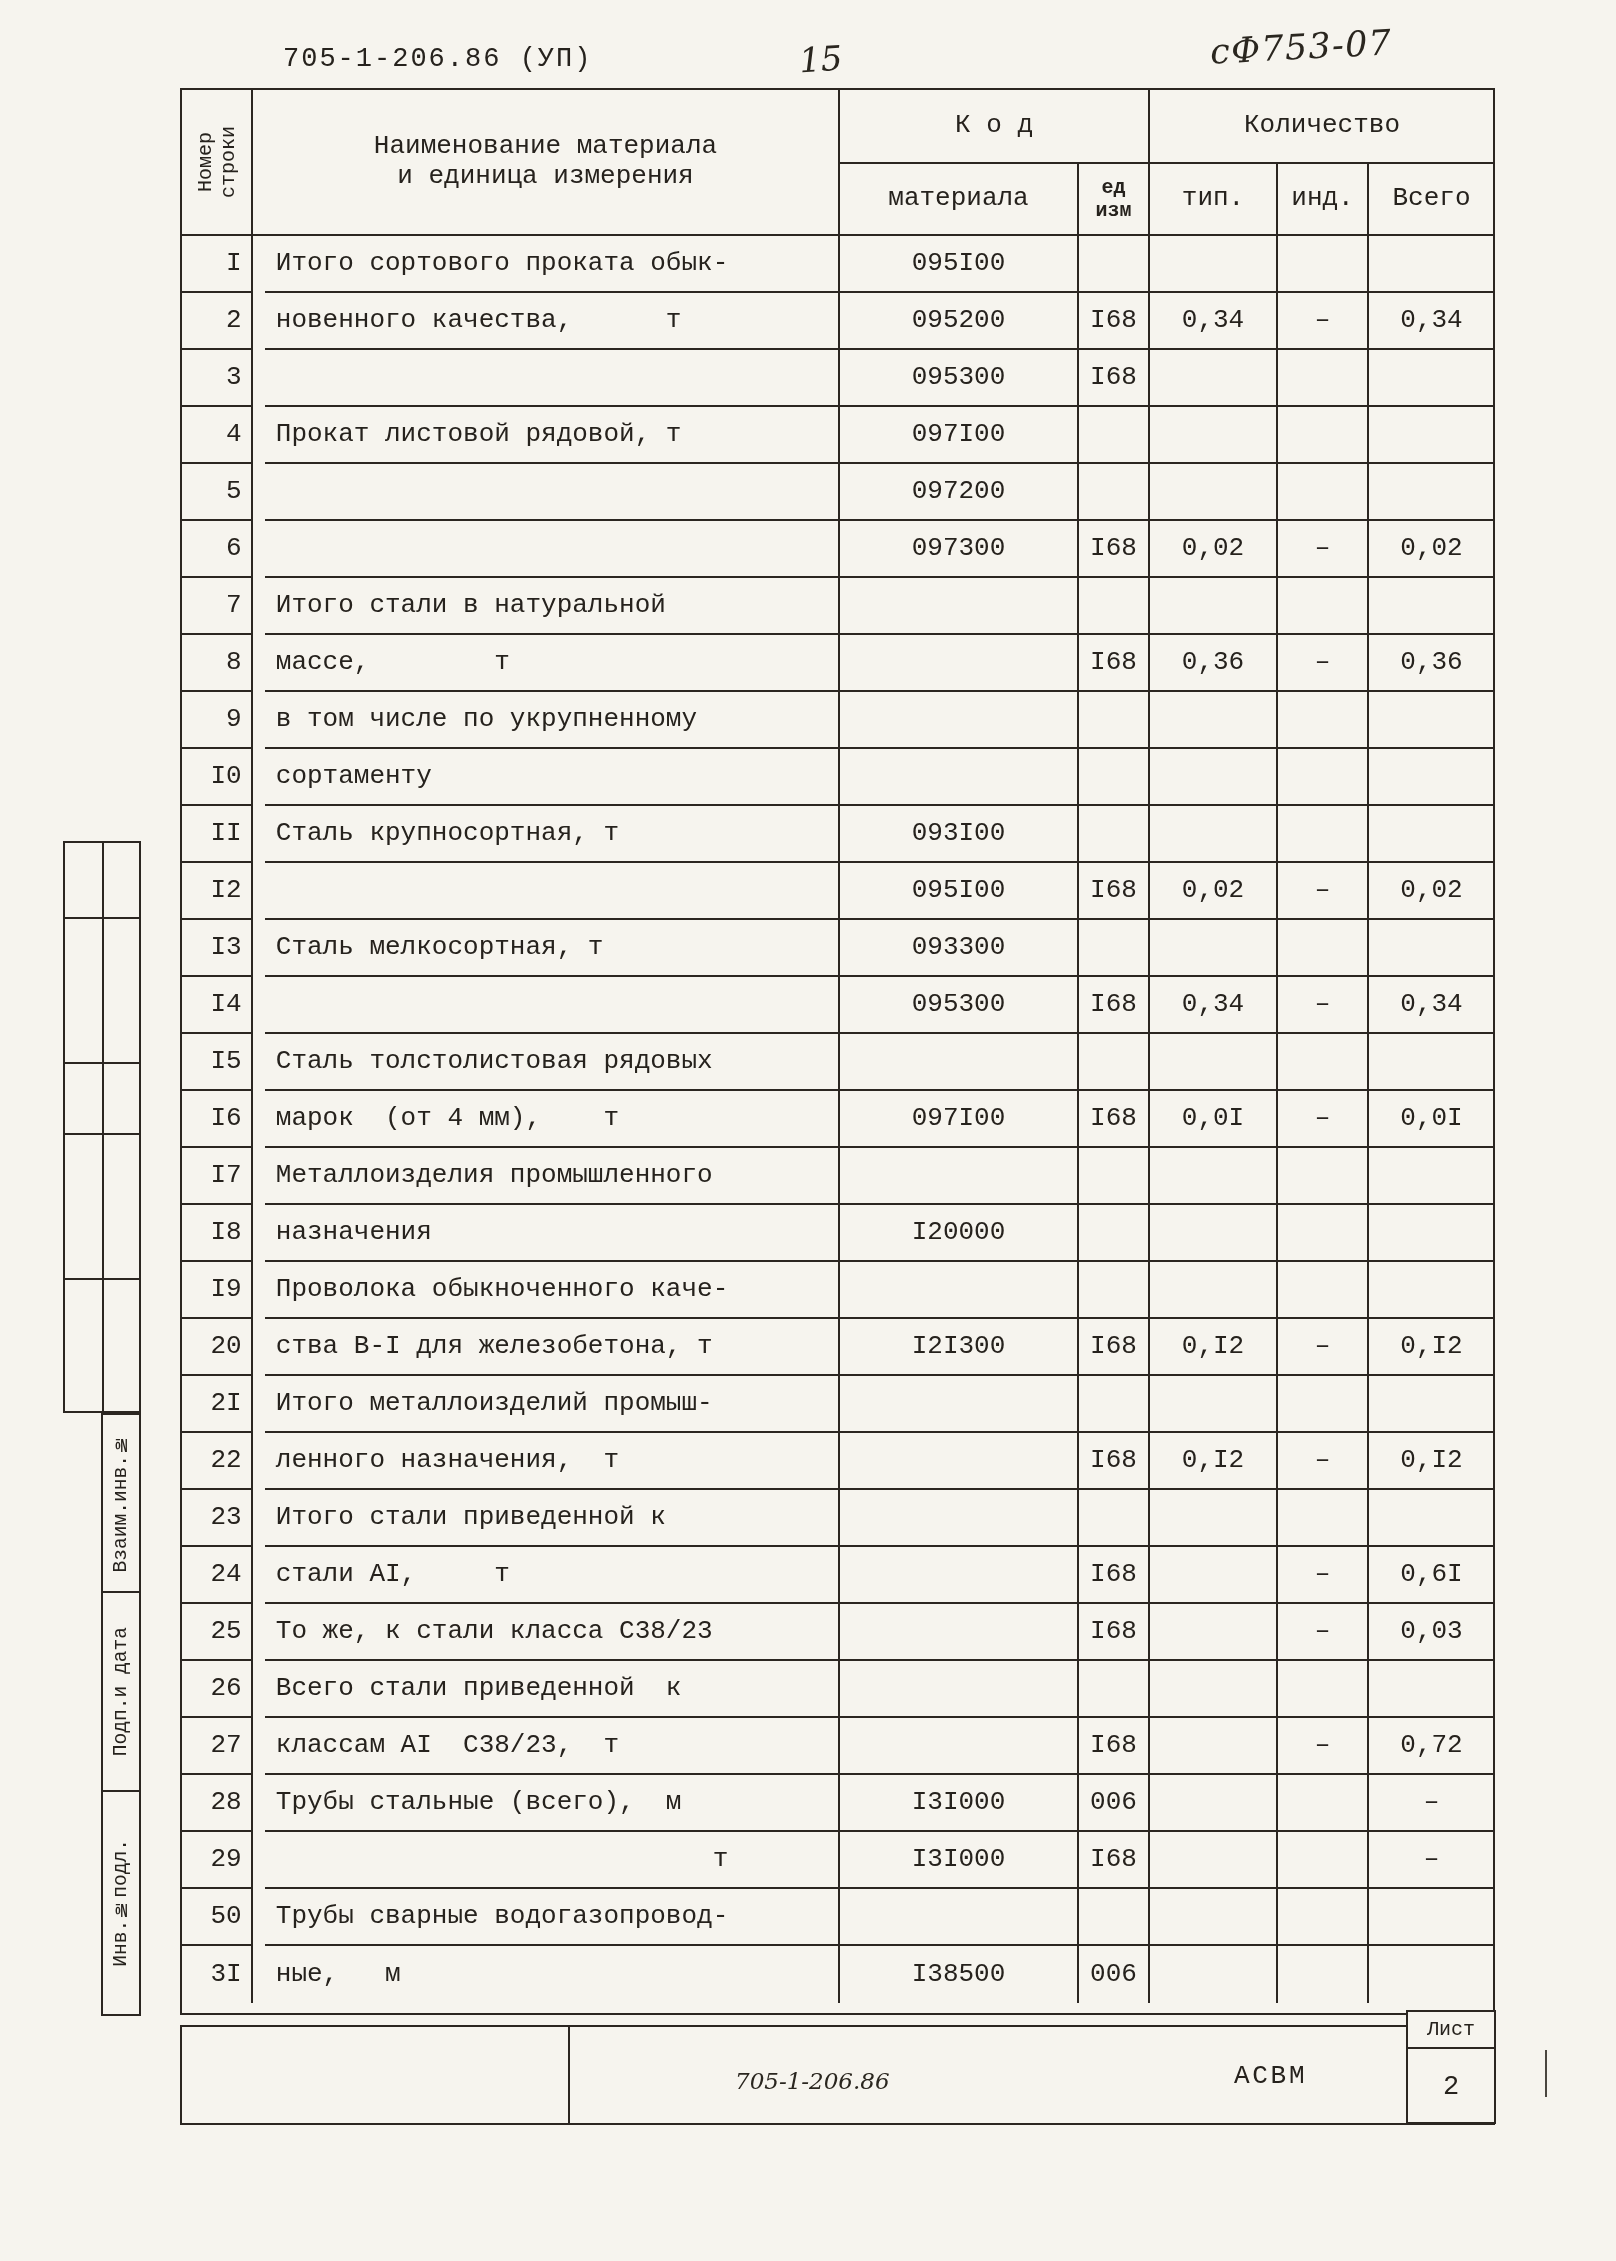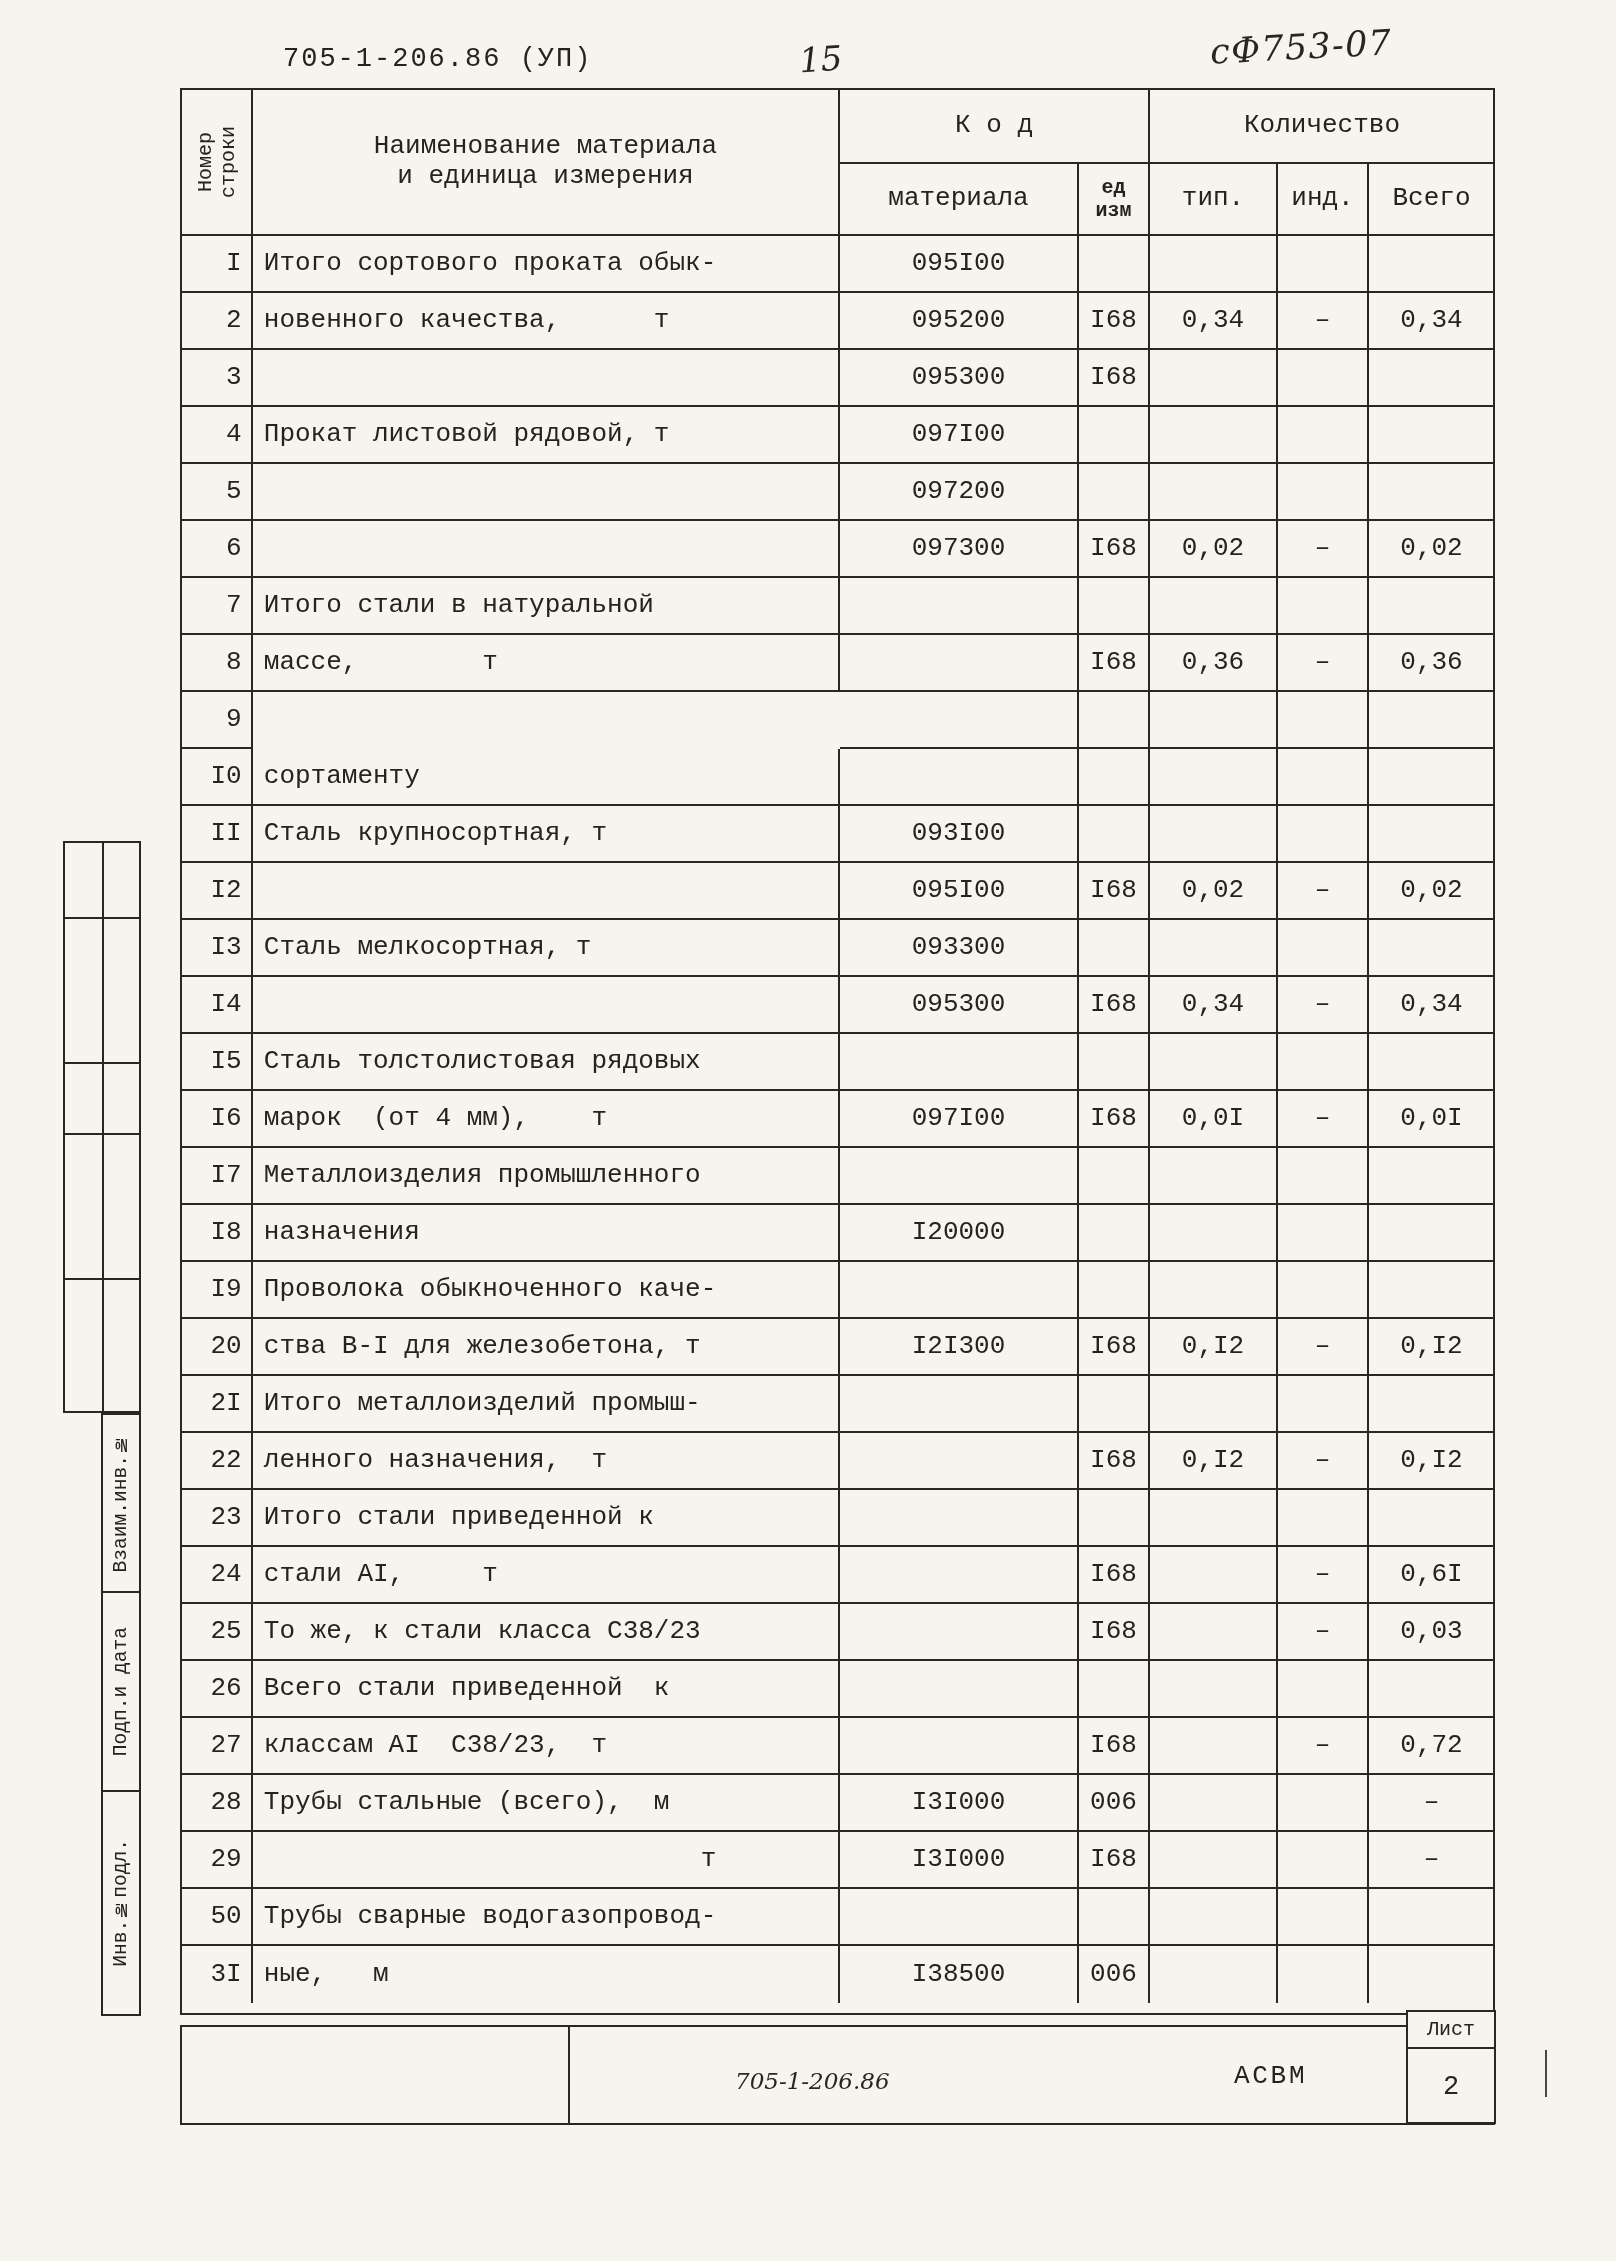--- a/index.html
+++ b/index.html
@@ -33,21 +33,21 @@
     display: flex; align-items: center; justify-content: center;
     font-size: 26px; line-height: 1.15; overflow: hidden;
   }
   .cell.last-col { border-right: none; }
   .cell.last-row { border-bottom: none; }
   .hdr { text-align: center; white-space: pre-line; }
   .hdr-num { font-size: 20px; }
   .vtext { writing-mode: vertical-rl; transform: rotate(180deg); white-space: pre-line; text-align: center; }
   .hdr-unit { font-size: 20px; font-weight: bold; }
   .c-num  { justify-content: flex-end; padding-right: 9.4px; }
-  .c-name { justify-content: flex-start; padding-left: 10.8px; white-space: pre; }
+  .c-name { justify-content: flex-start; padding-left: 10.8px; white-space: pre; margin-left: 12px; }
 
   
   .blockA { left: 63px; top: 841px; width: 78px; height: 572px; border: 2px solid #2b2621; }
   .blockA .v { position: absolute; left: 37px; top: 0; bottom: 0; width: 2px; background: #2b2621; }
   .blockA .h { position: absolute; left: 0; right: 0; height: 2px; background: #2b2621; }
   .blockB { left: 101px; top: 1413px; width: 40px; height: 603px; border: 2px solid #2b2621; }
   .blockB .lbl {
     position: absolute; left: 0; width: 100%;
     display: flex; align-items: center; justify-content: center;
     font-size: 19.6px; border-bottom: 2px solid #2b2621;
@@ -139,20 +139,21 @@
     <div class="cell c-ind" style="grid-area: 9 / 6;"></div>
     <div class="cell c-total last-col" style="grid-area: 9 / 7;"></div>
     <div class="cell c-num" style="grid-area: 10 / 1;">8</div>
     <div class="cell c-name" style="grid-area: 10 / 2;">массе,        т</div>
     <div class="cell c-code" style="grid-area: 10 / 3;"></div>
     <div class="cell c-unit" style="grid-area: 10 / 4;">I68</div>
     <div class="cell c-tip" style="grid-area: 10 / 5;">0,36</div>
     <div class="cell c-ind" style="grid-area: 10 / 6;">–</div>
     <div class="cell c-total last-col" style="grid-area: 10 / 7;">0,36</div>
     <div class="cell c-num" style="grid-area: 11 / 1;">9</div>
+    <div class="cell c-name" style="grid-area: 11 / 2;">в том числе по укрупненному</div>
     <div class="cell c-code" style="grid-area: 11 / 3;"></div>
     <div class="cell c-unit" style="grid-area: 11 / 4;"></div>
     <div class="cell c-tip" style="grid-area: 11 / 5;"></div>
     <div class="cell c-ind" style="grid-area: 11 / 6;"></div>
     <div class="cell c-total last-col" style="grid-area: 11 / 7;"></div>
     <div class="cell c-num" style="grid-area: 12 / 1;">I0</div>
     <div class="cell c-name" style="grid-area: 12 / 2;">сортаменту</div>
     <div class="cell c-code" style="grid-area: 12 / 3;"></div>
     <div class="cell c-unit" style="grid-area: 12 / 4;"></div>
     <div class="cell c-tip" style="grid-area: 12 / 5;"></div>

